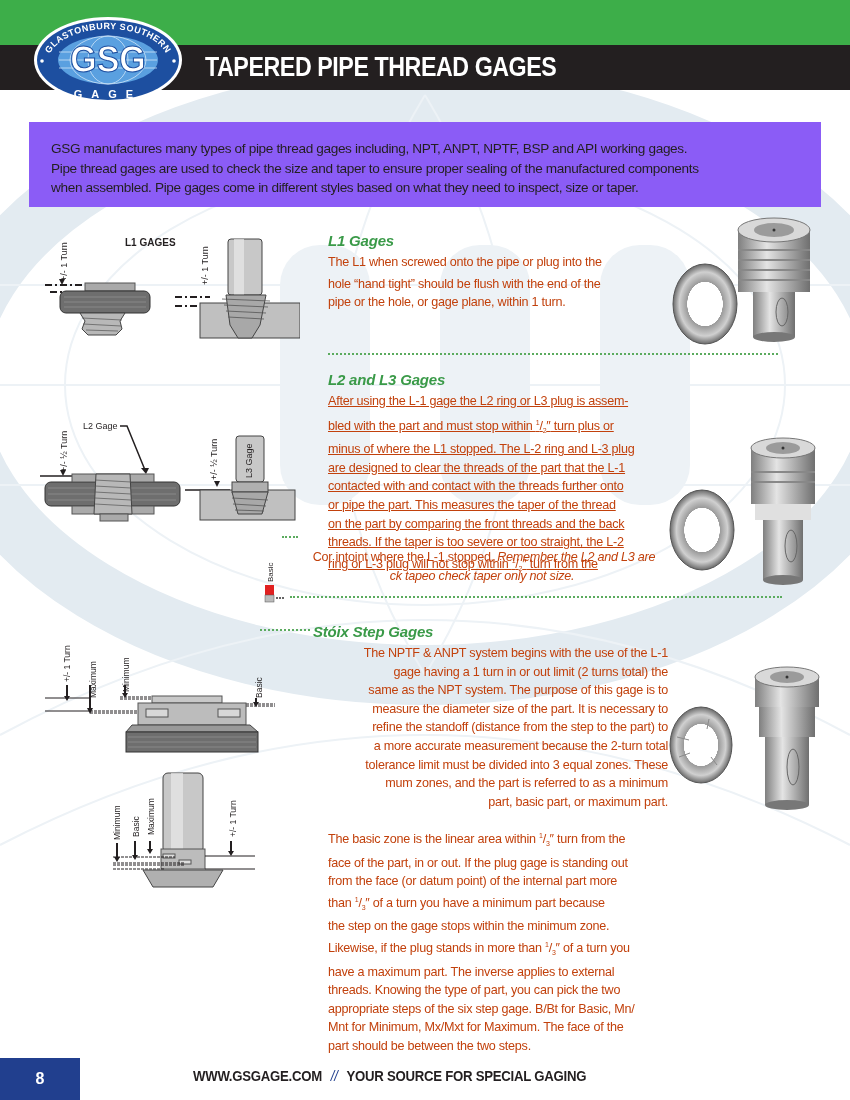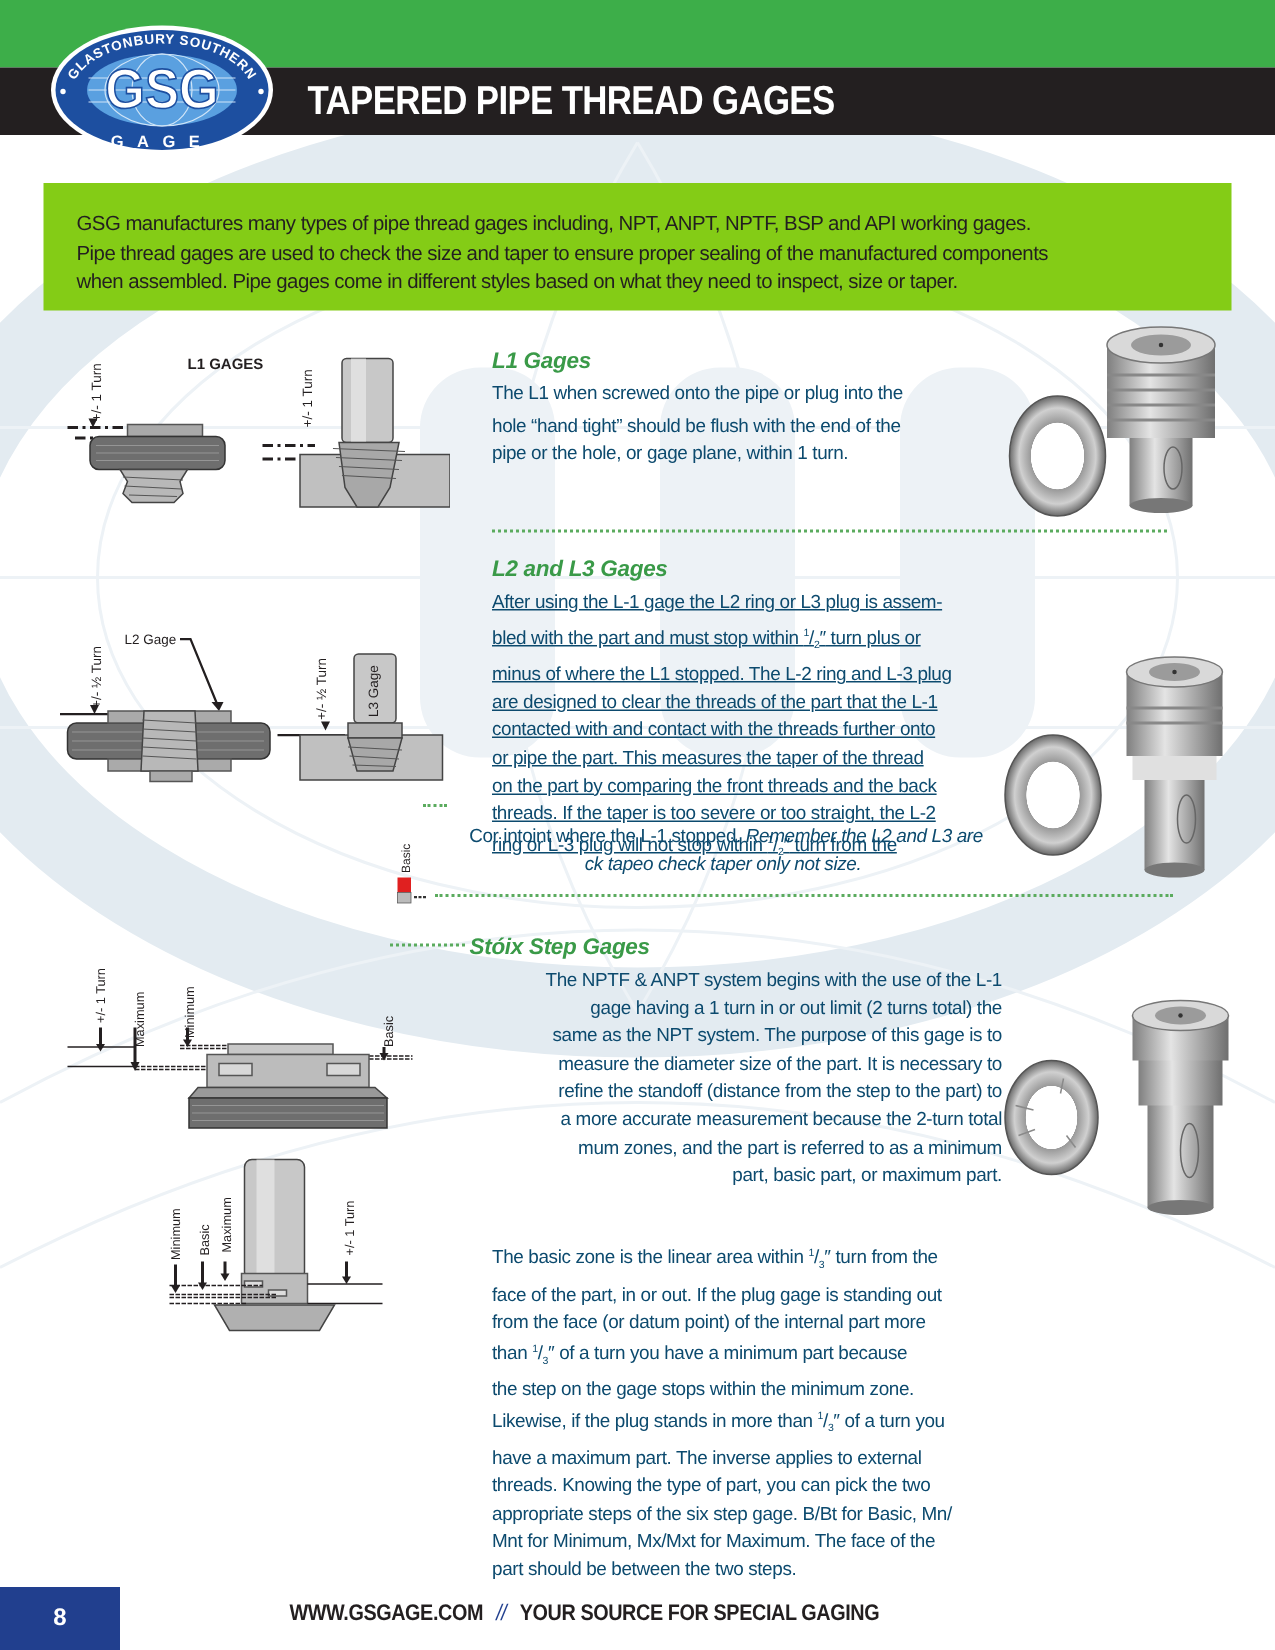--- a/index.html
+++ b/index.html
@@ -23,37 +23,37 @@
     position: absolute; left: 205px; top: 50px; z-index: 3;
     color: #ffffff; font-family: "Liberation Sans", sans-serif; font-weight: bold;
     font-size: 27px; letter-spacing: -0.5px; transform: scaleX(0.86); transform-origin: left center;
     line-height: 34px;
   }
   .logo { position: absolute; left: 33px; top: 16px; width: 150px; height: 88px; z-index: 4; }
 
   
   .intro {
     position: absolute; left: 29px; top: 122px; width: 792px; height: 85px;
-    background: #84cc16; z-index: 2;
+    background: #8b5cf6; z-index: 2;
     padding: 17px 0 0 22px;
     font-size: 13.6px; line-height: 19.5px; color: #231f20;
     font-family: "Liberation Sans", sans-serif;
     letter-spacing: -0.35px;
   }
   .intro p { white-space: nowrap; }
 
   
   .sec-title {
     position: absolute; z-index: 2;
     color: #3a9a48; font-weight: bold; font-style: italic;
     font-size: 15px; letter-spacing: -0.2px;
   }
   .sec-body {
     position: absolute; z-index: 2; width: 340px;
-    font-size: 12.6px; line-height: 18.6px; color: #0c4a6e; letter-spacing: -0.25px;
+    font-size: 12.6px; line-height: 18.6px; color: #c2410c; letter-spacing: -0.25px;
   }
   .sec-body .ln { display: block; white-space: nowrap; }
   .frac sup { font-size: 7px; vertical-align: 5px; }
   .frac sub { font-size: 7px; vertical-align: -3px; }
   .ital { font-style: italic; }
 
   .divider {
     position: absolute; z-index: 2; height: 2px;
     border-top: 2px dotted #5bab5e;
   }
@@ -355,20 +355,21 @@
   <path d="M38 105 L118 105 L108 122 L48 122 Z" fill="#b0b0b0" stroke="#444"></path>
 </svg>
 
 <div class="sec-body" style="left:328px;top:644px;text-align:right;">
   <span class="ln">The NPTF &amp; ANPT system begins with the use of the L-1</span>
   <span class="ln">gage having a 1 turn in or out limit (2 turns total) the</span>
   <span class="ln">same as the NPT system. The purpose of this gage is to</span>
   <span class="ln">measure the diameter size of the part. It is necessary to</span>
   <span class="ln">refine the standoff (distance from the step to the part) to</span>
   <span class="ln">a more accurate measurement because the 2-turn total</span>
+  <span class="ln">tolerance limit must be divided into 3 equal zones. These</span>
   <span class="ln">mum zones, and the part is referred to as a minimum</span>
   <span class="ln">part, basic part, or maximum part.</span>
 </div>
 
 <div class="sec-body" style="left:328px;top:827px;">
   <span class="ln"><span>The basic zone is the linear area within </span><span class="frac"><sup>1</sup>/<sub>3</sub>″</span><span> turn from the</span></span>
   <span class="ln">face of the part, in or out. If the plug gage is standing out</span>
   <span class="ln">from the face (or datum point) of the internal part more</span>
   <span class="ln"><span>than </span><span class="frac"><sup>1</sup>/<sub>3</sub>″</span><span> of a turn you have a minimum part because</span></span>
   <span class="ln">the step on the gage stops within the minimum zone.</span>

